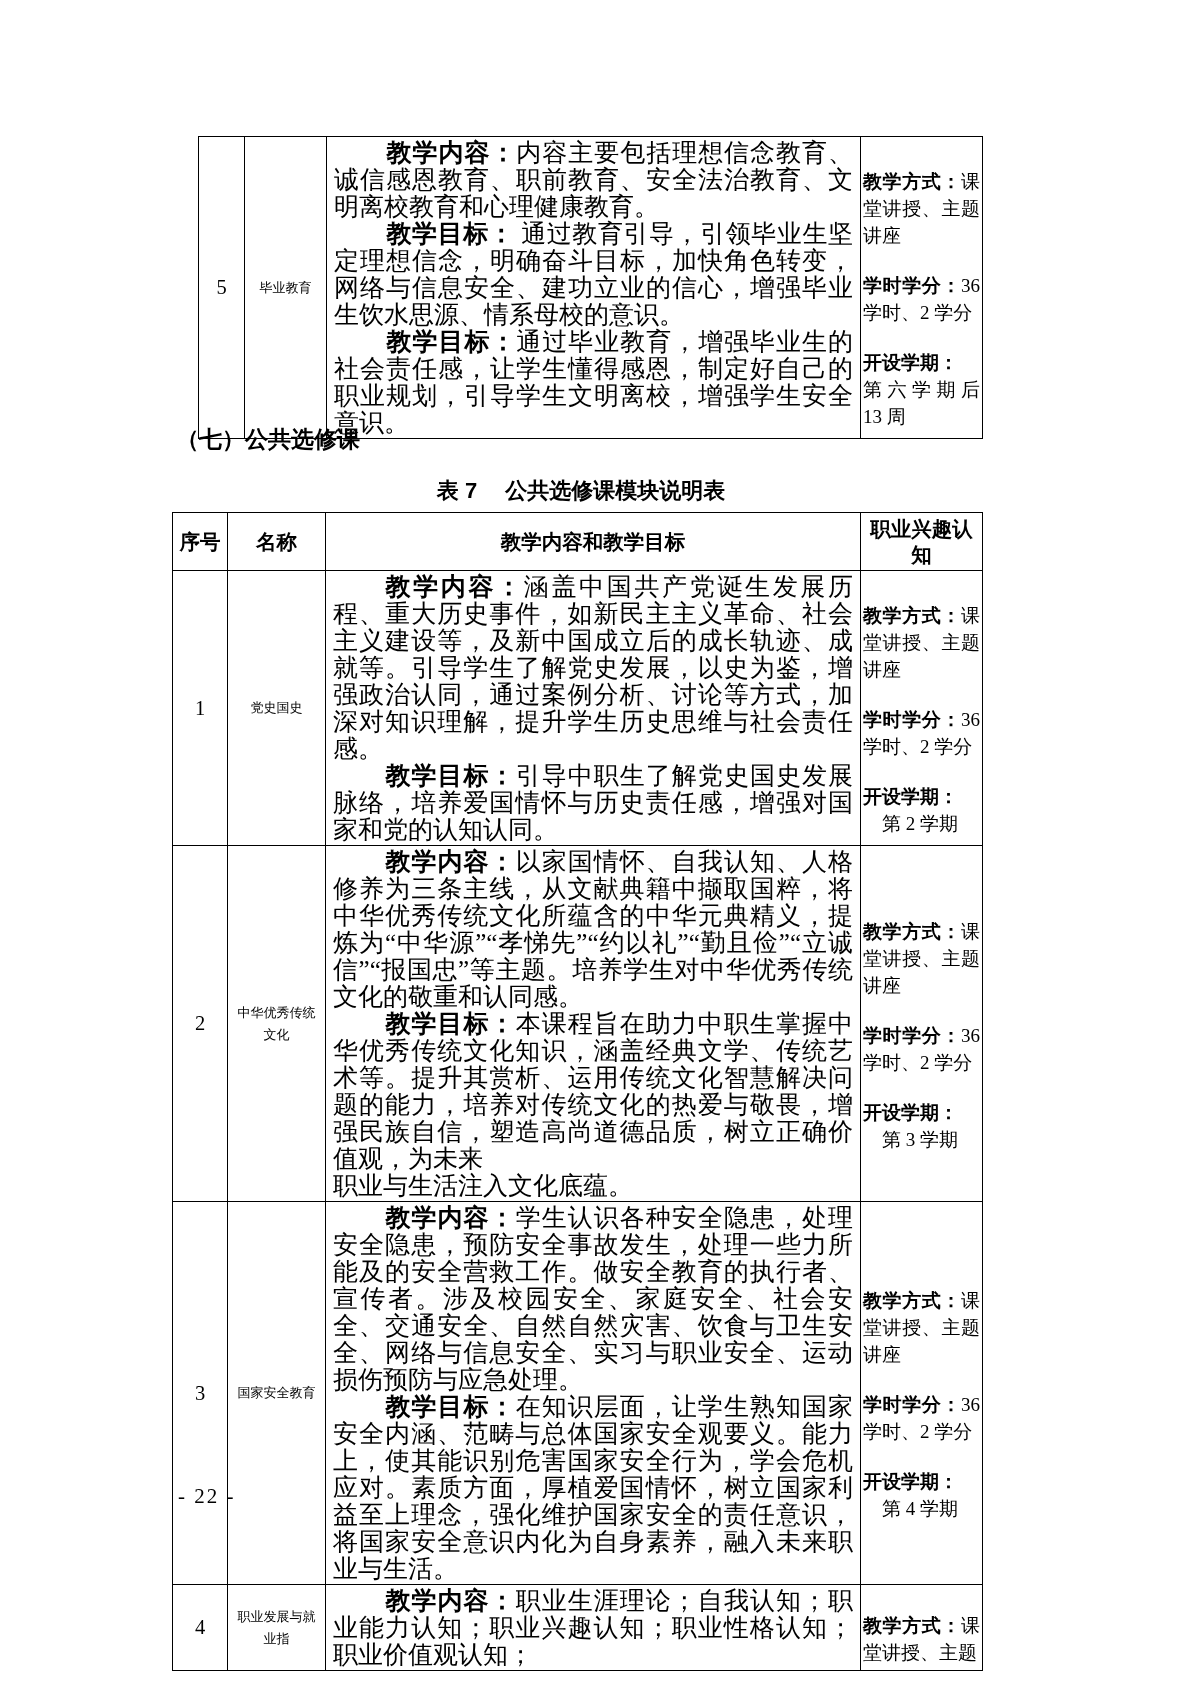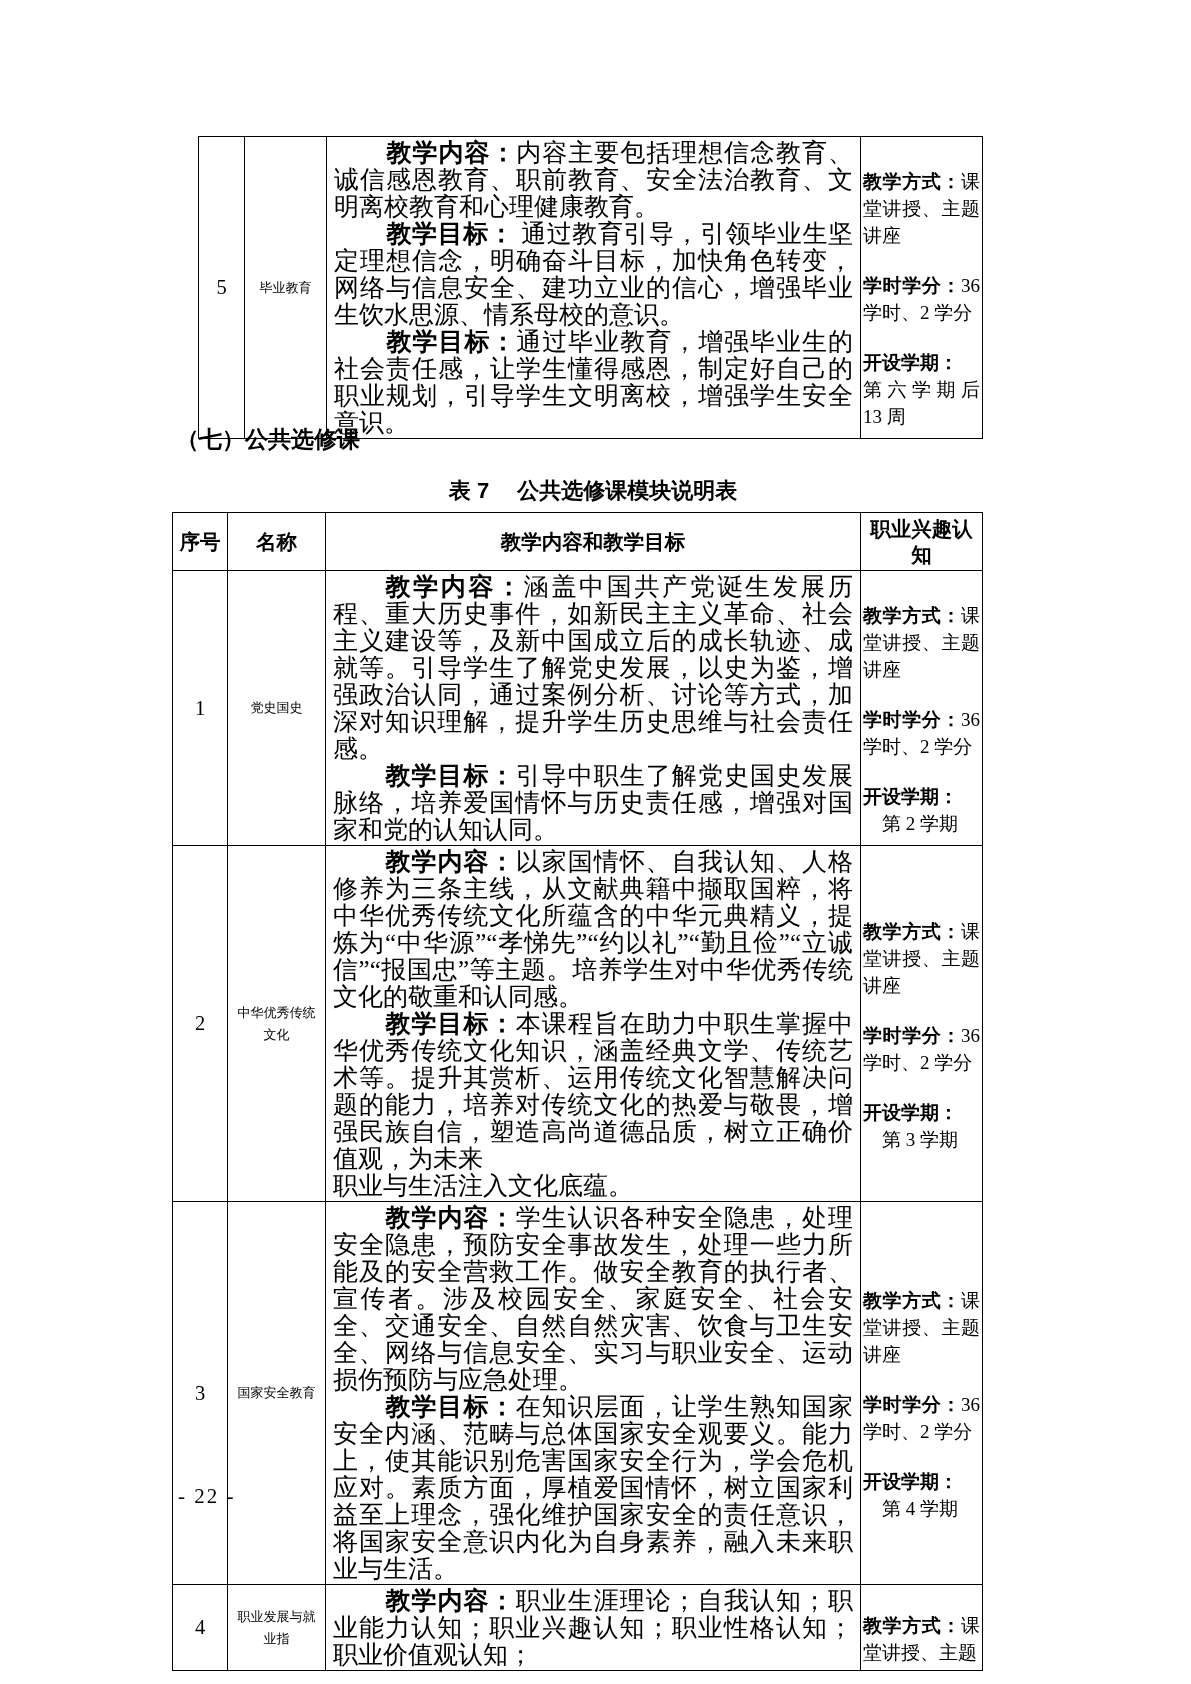--- a/index.html
+++ b/index.html
@@ -32,21 +32,21 @@
   .tbl th {
     font-family:"Liberation Sans", sans-serif; font-weight:bold;
     font-size:20.5px; text-align:center; line-height:26px; padding:2px 3px;
   }
 
   .section-heading {
     position:absolute; left:176px; top:424px; margin:0;
     font-family:"Liberation Sans", sans-serif; font-weight:bold; font-size:23px;
   }
   .caption {
-    position:absolute; left:188px; top:476px; width:810px; text-align:center;
+    position:absolute; left:176px; top:476px; width:810px; text-align:center;
     font-family:"Liberation Sans", sans-serif; font-weight:bold; font-size:22px;
   }
   .page-number { position:absolute; left:178px; top:1484px; font-size:21px; letter-spacing:2px; }
 </style>
 </head>
 <body>
 
 <div class="page">
 
   <table class="tbl t-top">

